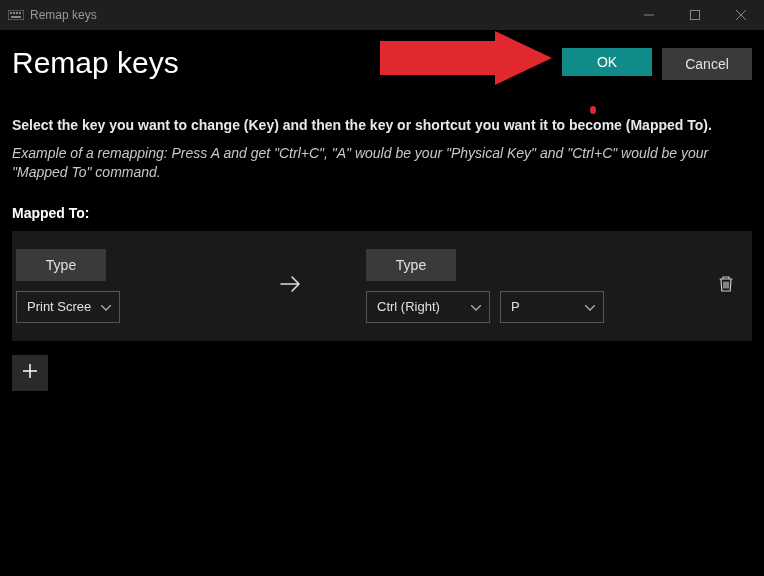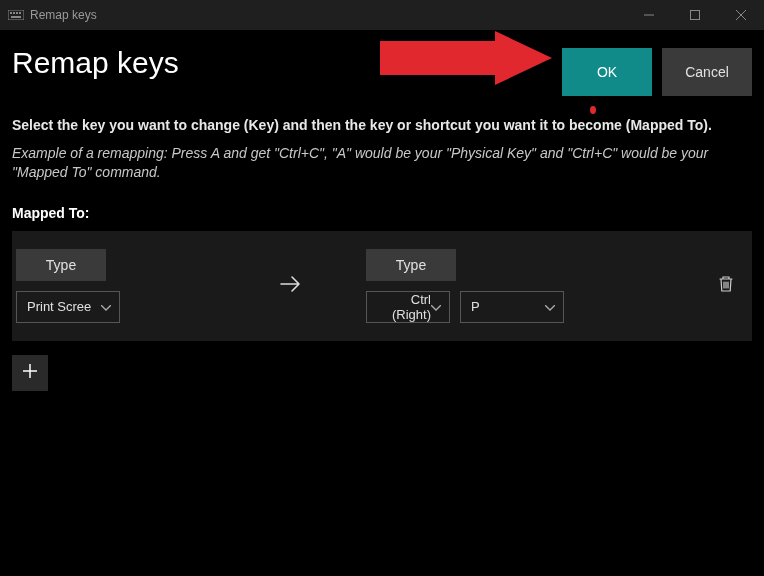--- a/index.html
+++ b/index.html
@@ -63,32 +63,32 @@
       color: #fff;
       padding-top: 6px;
     }
     .header-buttons {
       display: flex;
       gap: 10px;
       padding-top: 8px;
     }
     .btn-ok {
       width: 90px;
-      height: 48px;
+      height: 28px;
       background: #118a8a;
       color: #fff;
       border: none;
       font-size: 14px;
       display: flex;
       align-items: center;
       justify-content: center;
     }
     .btn-cancel {
       width: 90px;
-      height: 48px;
+      height: 32px;
       background: #3a3a3a;
       color: #e0e0e0;
       border: none;
       font-size: 14px;
       display: flex;
       align-items: center;
       justify-content: center;
     }
     .instruction {
       font-size: 14px;
@@ -164,21 +164,21 @@
       align-items: center;
       justify-content: space-between;
       padding: 0 8px 0 10px;
       text-align: right;
     }
     .sel-phys { width: 104px; }
     .row-selects {
       display: flex;
       gap: 10px;
     }
-    .sel-ctrl { width: 84px; }
+    .sel-ctrl { width: 124px; }
     .sel-p { width: 104px; }
     .chev {
       color: #aaa;
     }
     .delete-btn {
       position: absolute;
       right: 18px;
       top: 50%;
       transform: translateY(-50%);
       color: #ccc;

